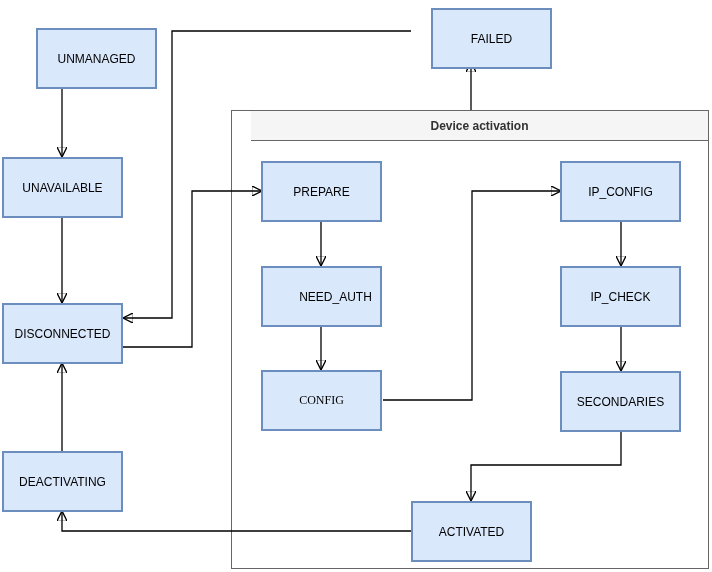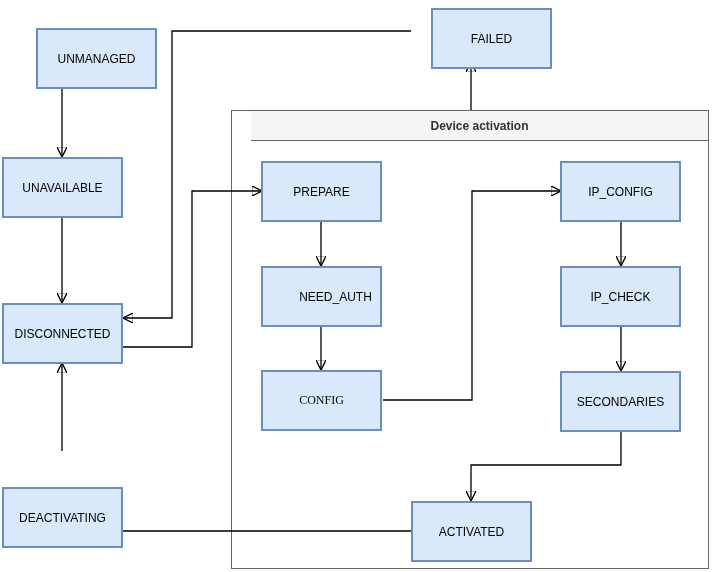--- a/index.html
+++ b/index.html
@@ -98,21 +98,21 @@
     <path d="M321,327 V369" marker-end="url(#arrow)"></path>
     <path d="M383,400 H472 V191 H560" marker-end="url(#arrow)"></path>
     <path d="M621,222 V265" marker-end="url(#arrow)"></path>
     <path d="M621,327 V370" marker-end="url(#arrow)"></path>
     <path d="M621,432 V465 H471 V500" marker-end="url(#arrow)"></path>
   </svg>
 
   <div class="node" style="left:2px;   top:28px;margin-left:34px;">UNMANAGED</div>
   <div class="node" style="left:2px;   top:157px;">UNAVAILABLE</div>
   <div class="node" style="left:2px;   top:303px;">DISCONNECTED</div>
-  <div class="node" style="left:2px;   top:451px;margin-top:36px;">DEACTIVATING</div>
+  <div class="node" style="left:2px;   top:451px;">DEACTIVATING</div>
   <div class="node" style="left:431px; top:2px;margin-top:6px;">FAILED</div>
   <div class="node" style="left:261px; top:161px;">PREPARE</div>
   <div class="node" style="left:261px; top:266px;padding-left:28px;">NEED_AUTH</div>
   <div class="node" style="left:261px; top:370px;font-family:Liberation Serif, serif;">CONFIG</div>
   <div class="node" style="left:560px; top:161px;">IP_CONFIG</div>
   <div class="node" style="left:560px; top:266px;">IP_CHECK</div>
   <div class="node" style="left:560px; top:371px;">SECONDARIES</div>
   <div class="node" style="left:411px; top:501px;">ACTIVATED</div>
 
 </div>

